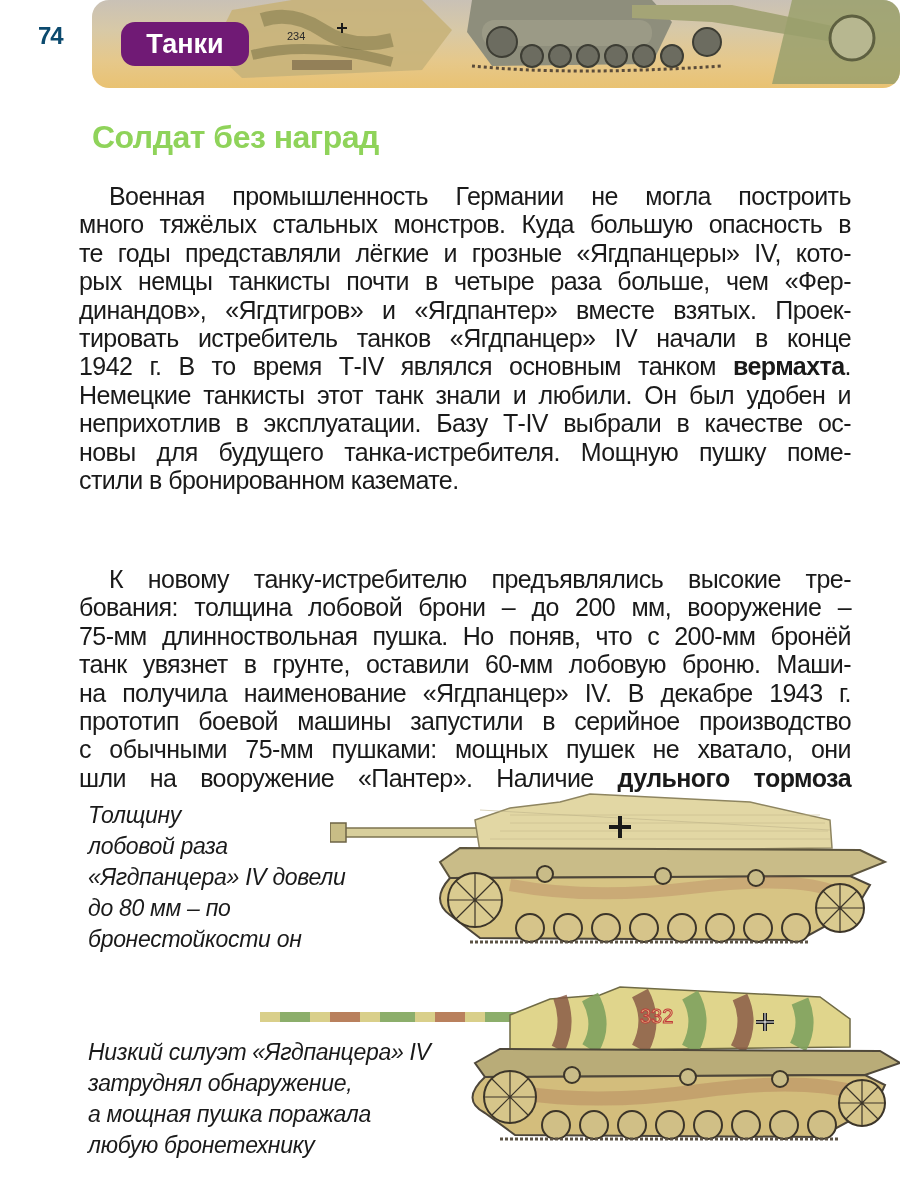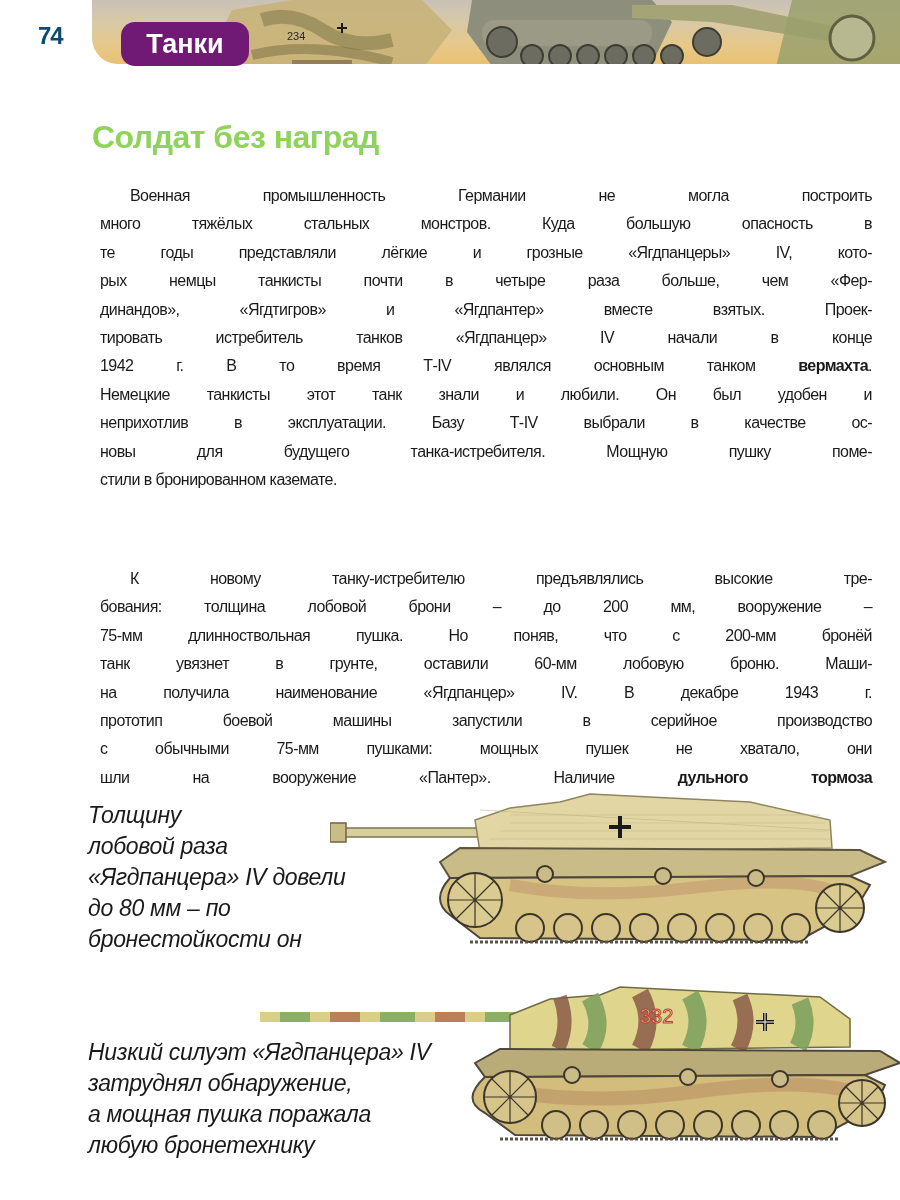--- a/index.html
+++ b/index.html
@@ -4,45 +4,46 @@
 <style>
   html, body { margin:0; padding:0; }
   body {
     width:900px; height:1200px; overflow:hidden; position:relative;
     background:#ffffff;
     font-family:"Liberation Sans", sans-serif;
     color:#1a1a1a;
   }
   
   .banner {
-    position:absolute; left:92px; top:0; width:808px; height:64px;
+    position:absolute; left:92px; top:0; width:808px; height:88px;
     border-bottom-left-radius:26px;
     background:linear-gradient(180deg,#c9c1b6 0%,#d8c9a6 35%,#e6c88a 70%,#e9c272 100%);
     overflow:hidden;
+    border-radius:17px;
   }
   .page-number {
     position:absolute; left:38px; top:22px;
     font-family:"Liberation Sans", sans-serif; font-weight:bold;
     font-size:24px; color:#0c4a6e; letter-spacing:-1px;
   }
   .section-tag {
     position:absolute; left:105px; top:22px; width:128px; height:44px;
     background:#701a75; border-radius:14px;
     color:#fff; font-weight:bold; font-size:27px;
     display:flex; align-items:center; justify-content:center;margin-left:16px;
   }
   
   .title {
     position:absolute; left:92px; top:112px;
     font-size:32px; font-weight:bold; color:#8fd35a; letter-spacing:-0.5px;margin-top:7px;
   }
   
   .para {
-    position:absolute; left:100px; width:772px;
-    font-family:"Liberation Sans", sans-serif; font-size:16px;
+    position:absolute; left:79px; width:772px;
+    font-family:"Liberation Sans", sans-serif; font-size:25px;
     line-height:28.4px; text-align:justify; letter-spacing:-0.55px;
     hyphens:manual;
   }
   .para .line { display:block; text-align:justify; text-align-last:justify; white-space:nowrap; }
   .para .line.last { text-align-last:left; }
   .para .indent { padding-left:30px; }
   .para b { font-weight:bold; }
   .p1 { top:182px; }
   .p2 { top:541px;margin-top:24px; }
   

